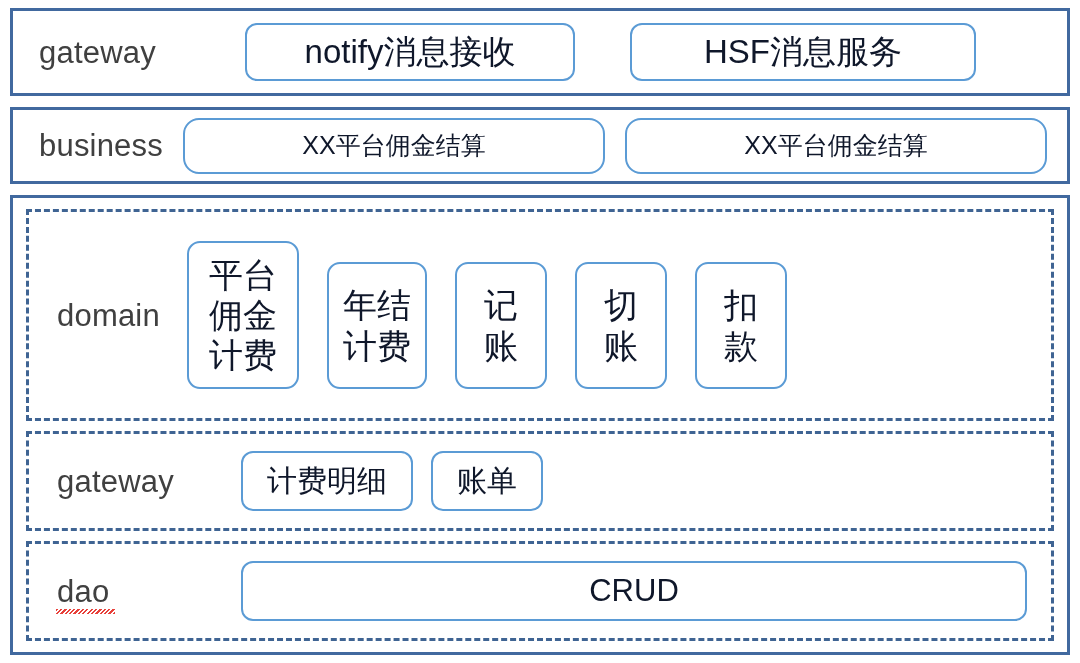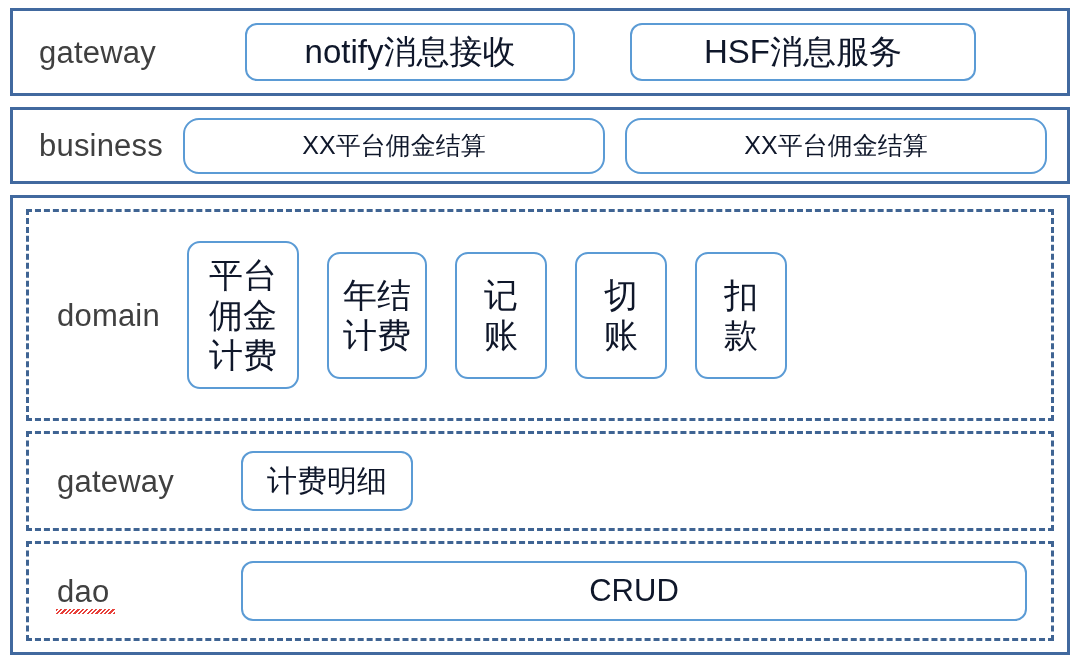--- a/index.html
+++ b/index.html
@@ -139,21 +139,21 @@
   .box-business {
     height: 56px;
     font-size: 25px;
     border-radius: 16px;
     flex: 1 1 0;
   }
 
   
   .ab-boxes {
     display: flex;
-    align-items: center;
+    align-items: flex-end;
     gap: 28px;
     flex: 1 1 auto;
     padding-right: 24px;
   }
   .box-ability {
     font-size: 34px;
     border-radius: 13px;
     padding: 10px 6px;
     writing-mode: horizontal-tb;
   }
@@ -249,20 +249,21 @@
             <div>款</div>
           </div>
         </div>
       </div>
     </div>
 
     <div class="dashed-row row-domain">
       <div class="layer-label label-domain">gateway</div>
       <div class="dm-boxes">
         <div class="box box-domain">计费明细</div>
+        <div class="box box-domain">账单</div>
       </div>
     </div>
 
     <div class="dashed-row row-dao">
       <div class="layer-label label-dao">
         <span class="misspelled">dao</span>
       </div>
       <div class="dao-boxes">
         <div class="box box-dao">CRUD</div>
       </div>

